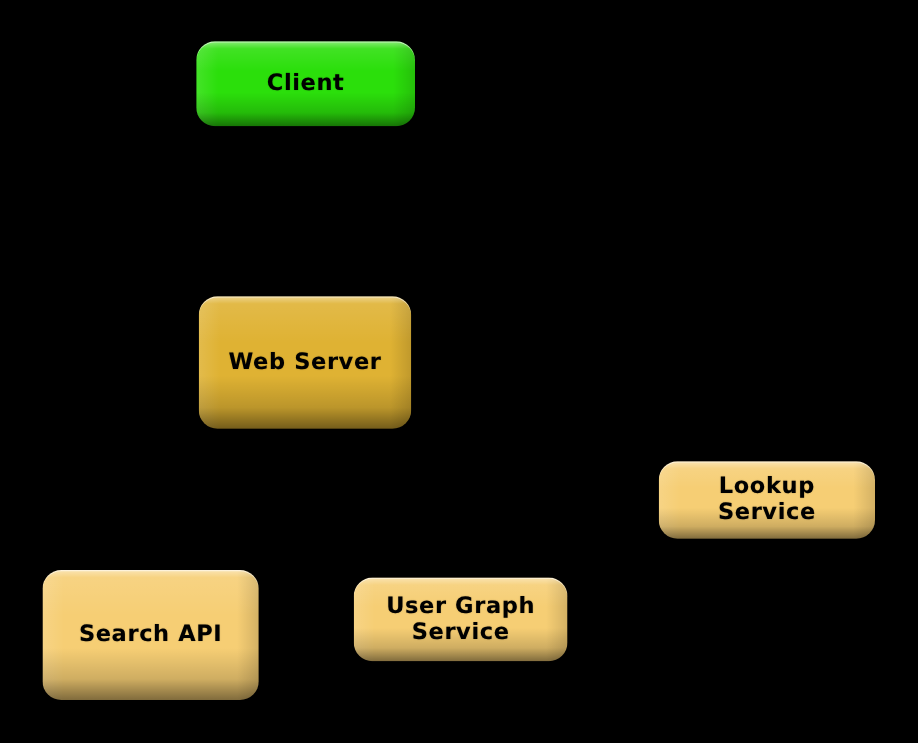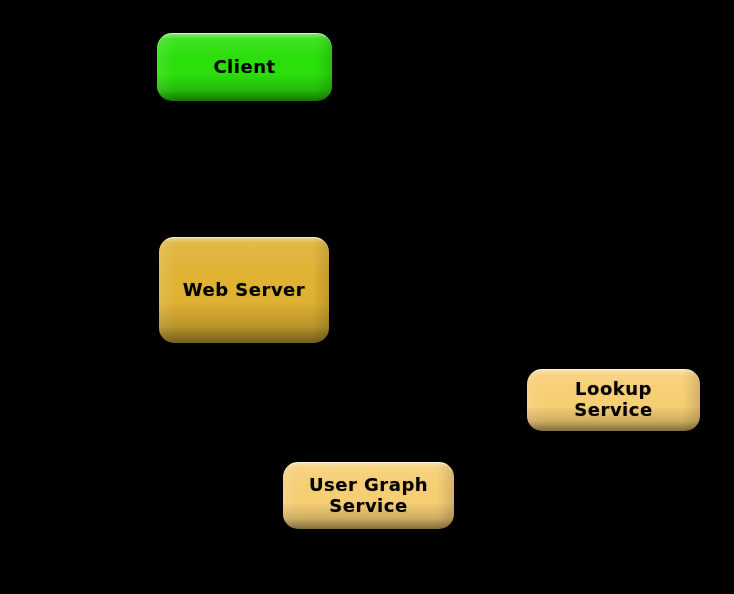--- a/index.html
+++ b/index.html
@@ -56,20 +56,23 @@
 
 <div id="canvas" style="width: 734px; height: 594px; background: rgb(0, 0, 0);">
   <div class="node" style="left: 157px; top: 33px; width: 175px; height: 68px; background-color: rgb(43, 223, 11);">
     <span class="node-label" style="color: rgb(0, 0, 0);">Client</span>
   </div>
 
   <div class="node" style="left: 159px; top: 215px; width: 170px; height: 106px; background-color: rgb(223, 178, 51); margin-top: 22px;">
     <span class="node-label" style="color: rgb(0, 0, 0);">Web Server</span>
   </div>
 
+  <div class="node" style="left: 34px; top: 456px; width: 173px; height: 104px; background-color: rgb(246, 206, 116);">
+    <span class="node-label" style="color: rgb(0, 0, 0);">Search API</span>
+  </div>
 
   <div class="node" style="left: 283px; top: 422px; width: 171px; height: 67px; background-color: rgb(246, 206, 116); margin-top: 40px;">
     <span class="node-label" style="color: rgb(0, 0, 0);">User Graph
 Service</span>
   </div>
 
   <div class="node" style="left: 527px; top: 369px; width: 173px; height: 62px; background-color: rgb(246, 206, 116);">
     <span class="node-label" style="color: rgb(0, 0, 0);">Lookup
 Service</span>
   </div>

